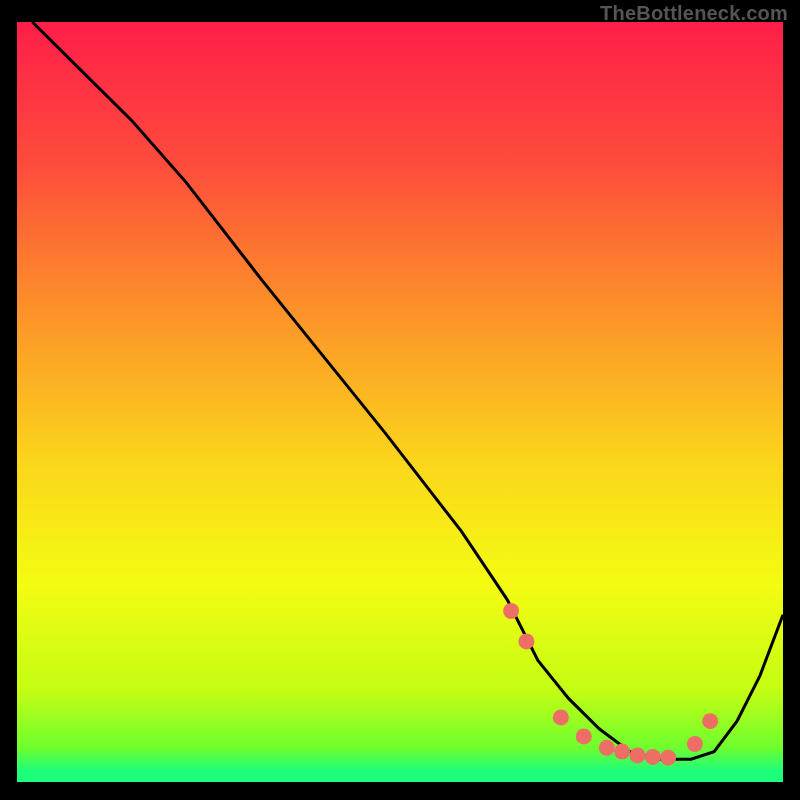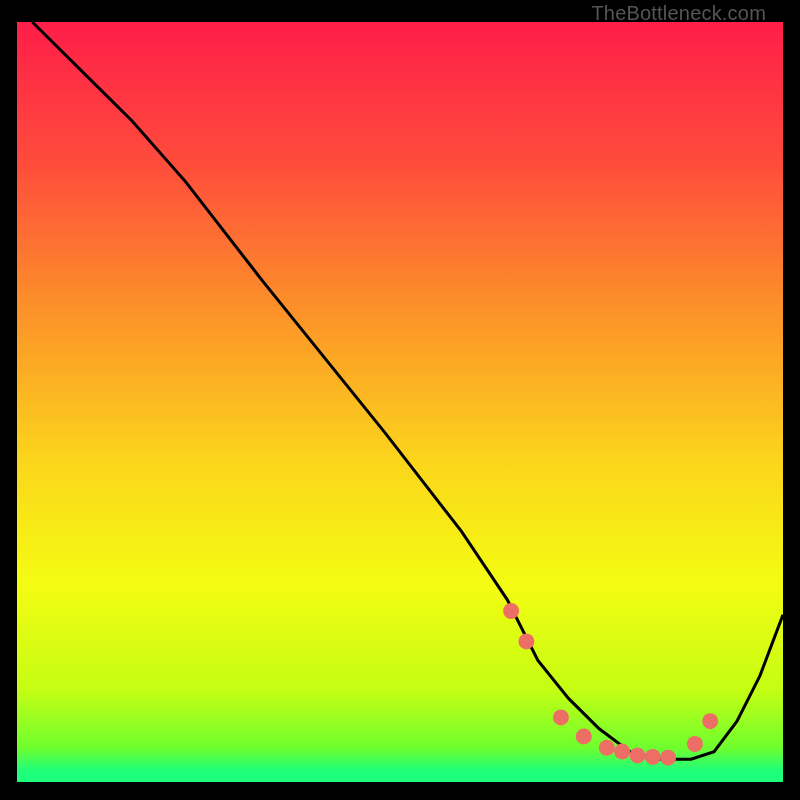--- a/index.html
+++ b/index.html
@@ -15,24 +15,24 @@
     position: absolute;
     left: 17px;
     top: 22px;
     width: 766px;
     height: 760px;
     box-sizing: border-box;
   }
   .watermark {
     position: absolute;
     top: 2px;
-    right: 34px;
+    right: 12px;
     color: #555;
     font-size: 20px;
-    font-weight: 400;
+    font-weight: 700;
     letter-spacing: 0.2px;
     z-index: 50;
   }
   svg {
     display: block;
   }
 </style>
 </head>
 <body>
 

